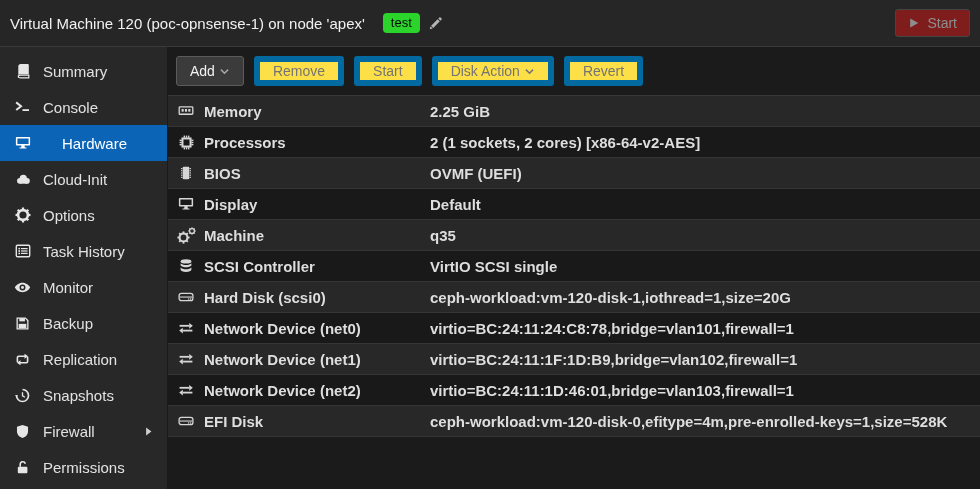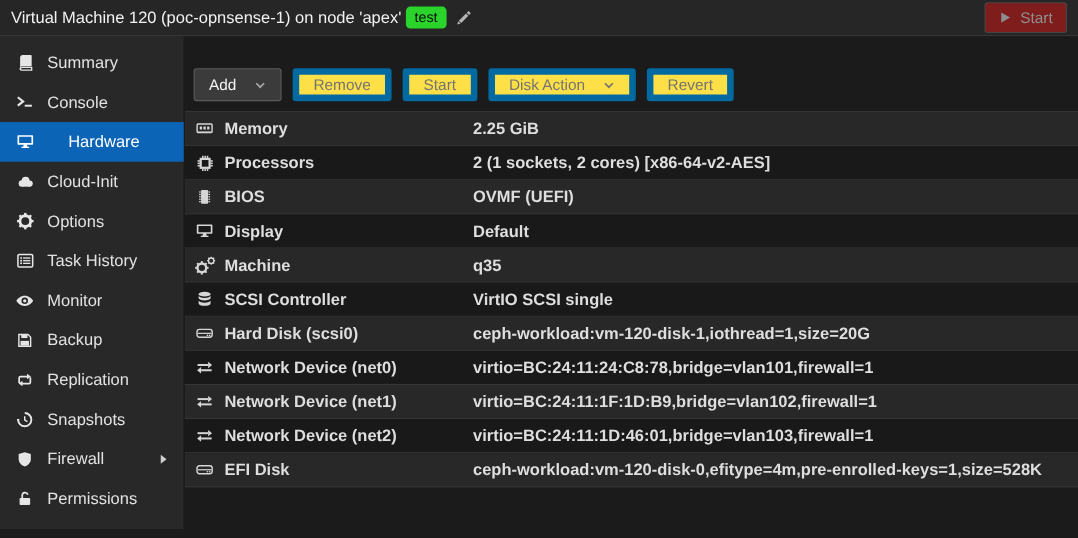--- a/index.html
+++ b/index.html
@@ -6,26 +6,26 @@
   html,body { width:980px; height:489px; overflow:hidden; }
   body {
     font-family:"Liberation Sans","DejaVu Sans",sans-serif;
     background:#1b1b1b; color:#e2e2e2; font-size:15px;
     -webkit-font-smoothing:antialiased;
   }
   .ic { fill:currentColor; display:block; }
 
   
   .header {
-    height:33px; background:#262626; border-bottom:1px solid #3a3a3a;
+    height:47px; background:#262626; border-bottom:1px solid #3a3a3a;
     display:flex; align-items:center; padding:0 10px;
   }
   .title { font-size:15px; color:#f1f1f1; white-space:nowrap; }
   .tag {
-    margin-left:4px; background:#2bd42b; color:#0b0b0b;
+    margin-left:18px; background:#2bd42b; color:#0b0b0b;
     font-size:13px; line-height:20px; padding:0 8px; border-radius:4px;
   }
   .tag-edit { margin-left:8px; color:#b5b5b5; display:flex; cursor:pointer; }
   .start-btn {
     margin-left:auto; height:28px; padding:0 12px;
     background:#7f1d1d; border:1px solid #454545; border-radius:3px;
     color:#8e8e8e; font-size:14px; display:flex; align-items:center; gap:7px;
     cursor:default;
   }
 
@@ -44,22 +44,22 @@
   .nav-item.selected { background:#0c64b6; color:#ffffff;gap:30px; }
   .nav-icon { width:19px; flex:none; display:flex; justify-content:center; color:#e6e6e6; }
   .nav-item.selected .nav-icon { color:#ffffff; }
   .nav-caret { margin-left:auto; margin-right:13px; color:#cfcfcf; display:flex; }
 
   
   .main { flex:1; display:flex; flex-direction:column; background:#1b1b1b; min-width:0; }
   .toolbar { display:flex; gap:10px; padding:9px 0 9px 8px; align-items:center; }
   .btn {
     height:30px; border-radius:3px; font-size:14px;
-    display:inline-flex; align-items:center; gap:16px; padding:0 13px;
-    font-family:inherit; cursor:pointer;margin-top:20px;
+    display:inline-flex; align-items:center; gap:4px; padding:0 13px;
+    font-family:inherit; cursor:pointer;
   }
   .btn.on  { background:#3b3b3b; border:1px solid #5b5b5b; color:#f3f3f3; }
   .btn.on  .caret { color:#a5a5a5; }
   .btn.off { background:#fde047; border:6px solid #0369a1; color:#747474; cursor:default; }
   .caret { display:flex; }
 
   
   .hw-grid { border-top:1px solid #373737;font-weight:bold; }
   .hw-row {
     display:grid; grid-template-columns:36px 226px 1fr; align-items:center;

